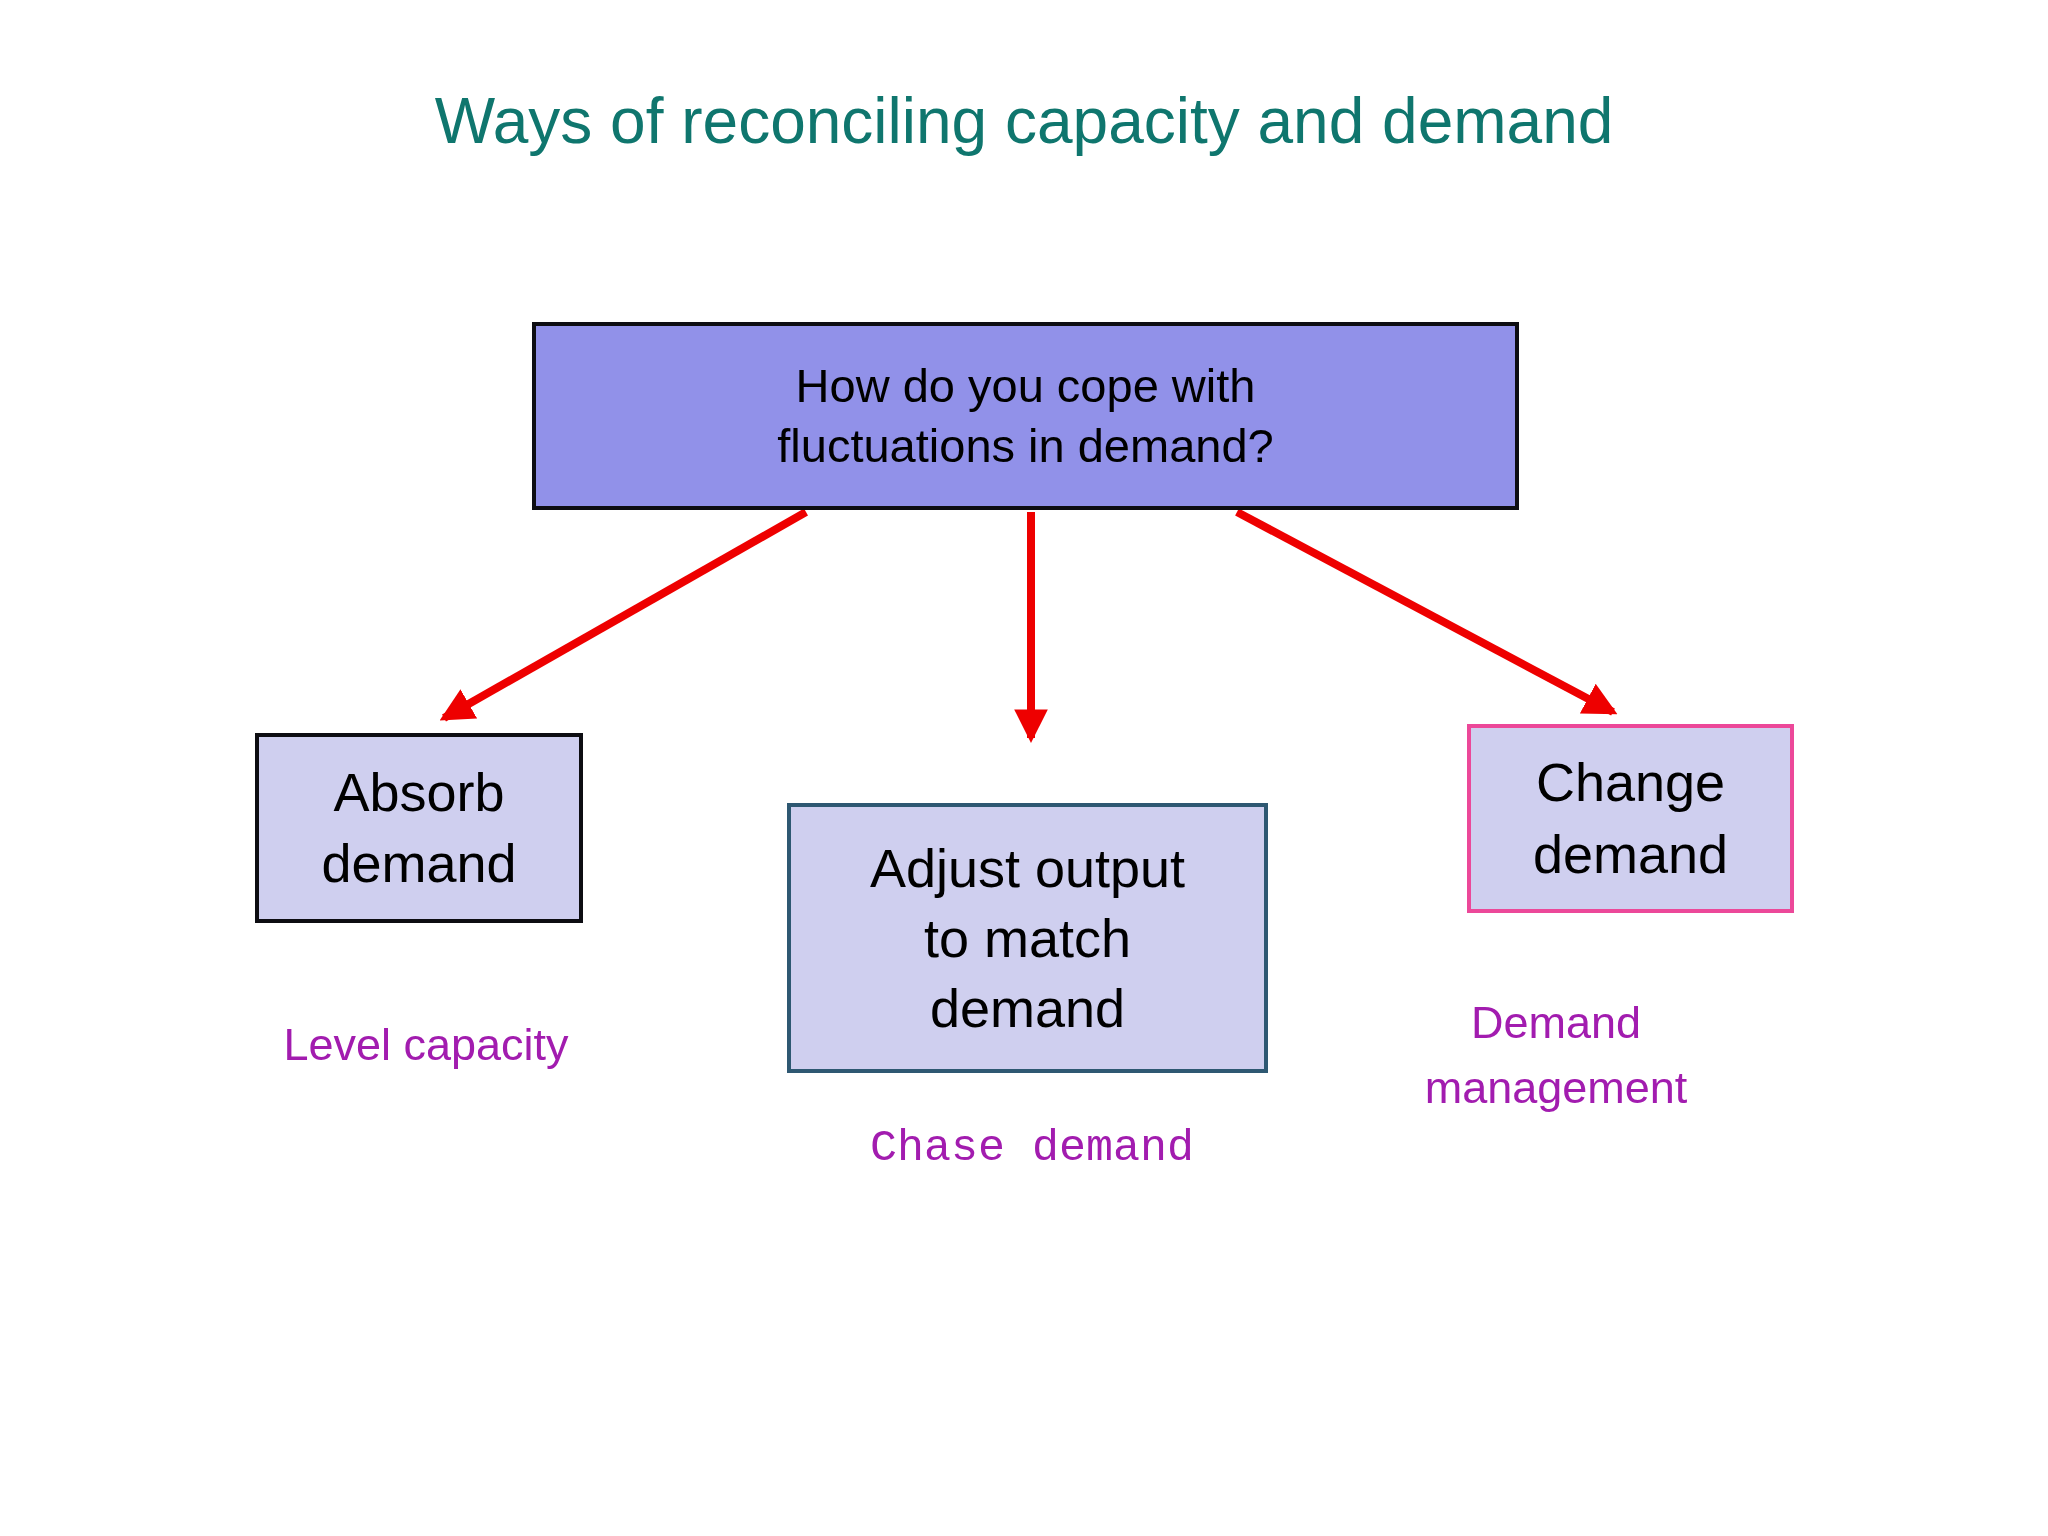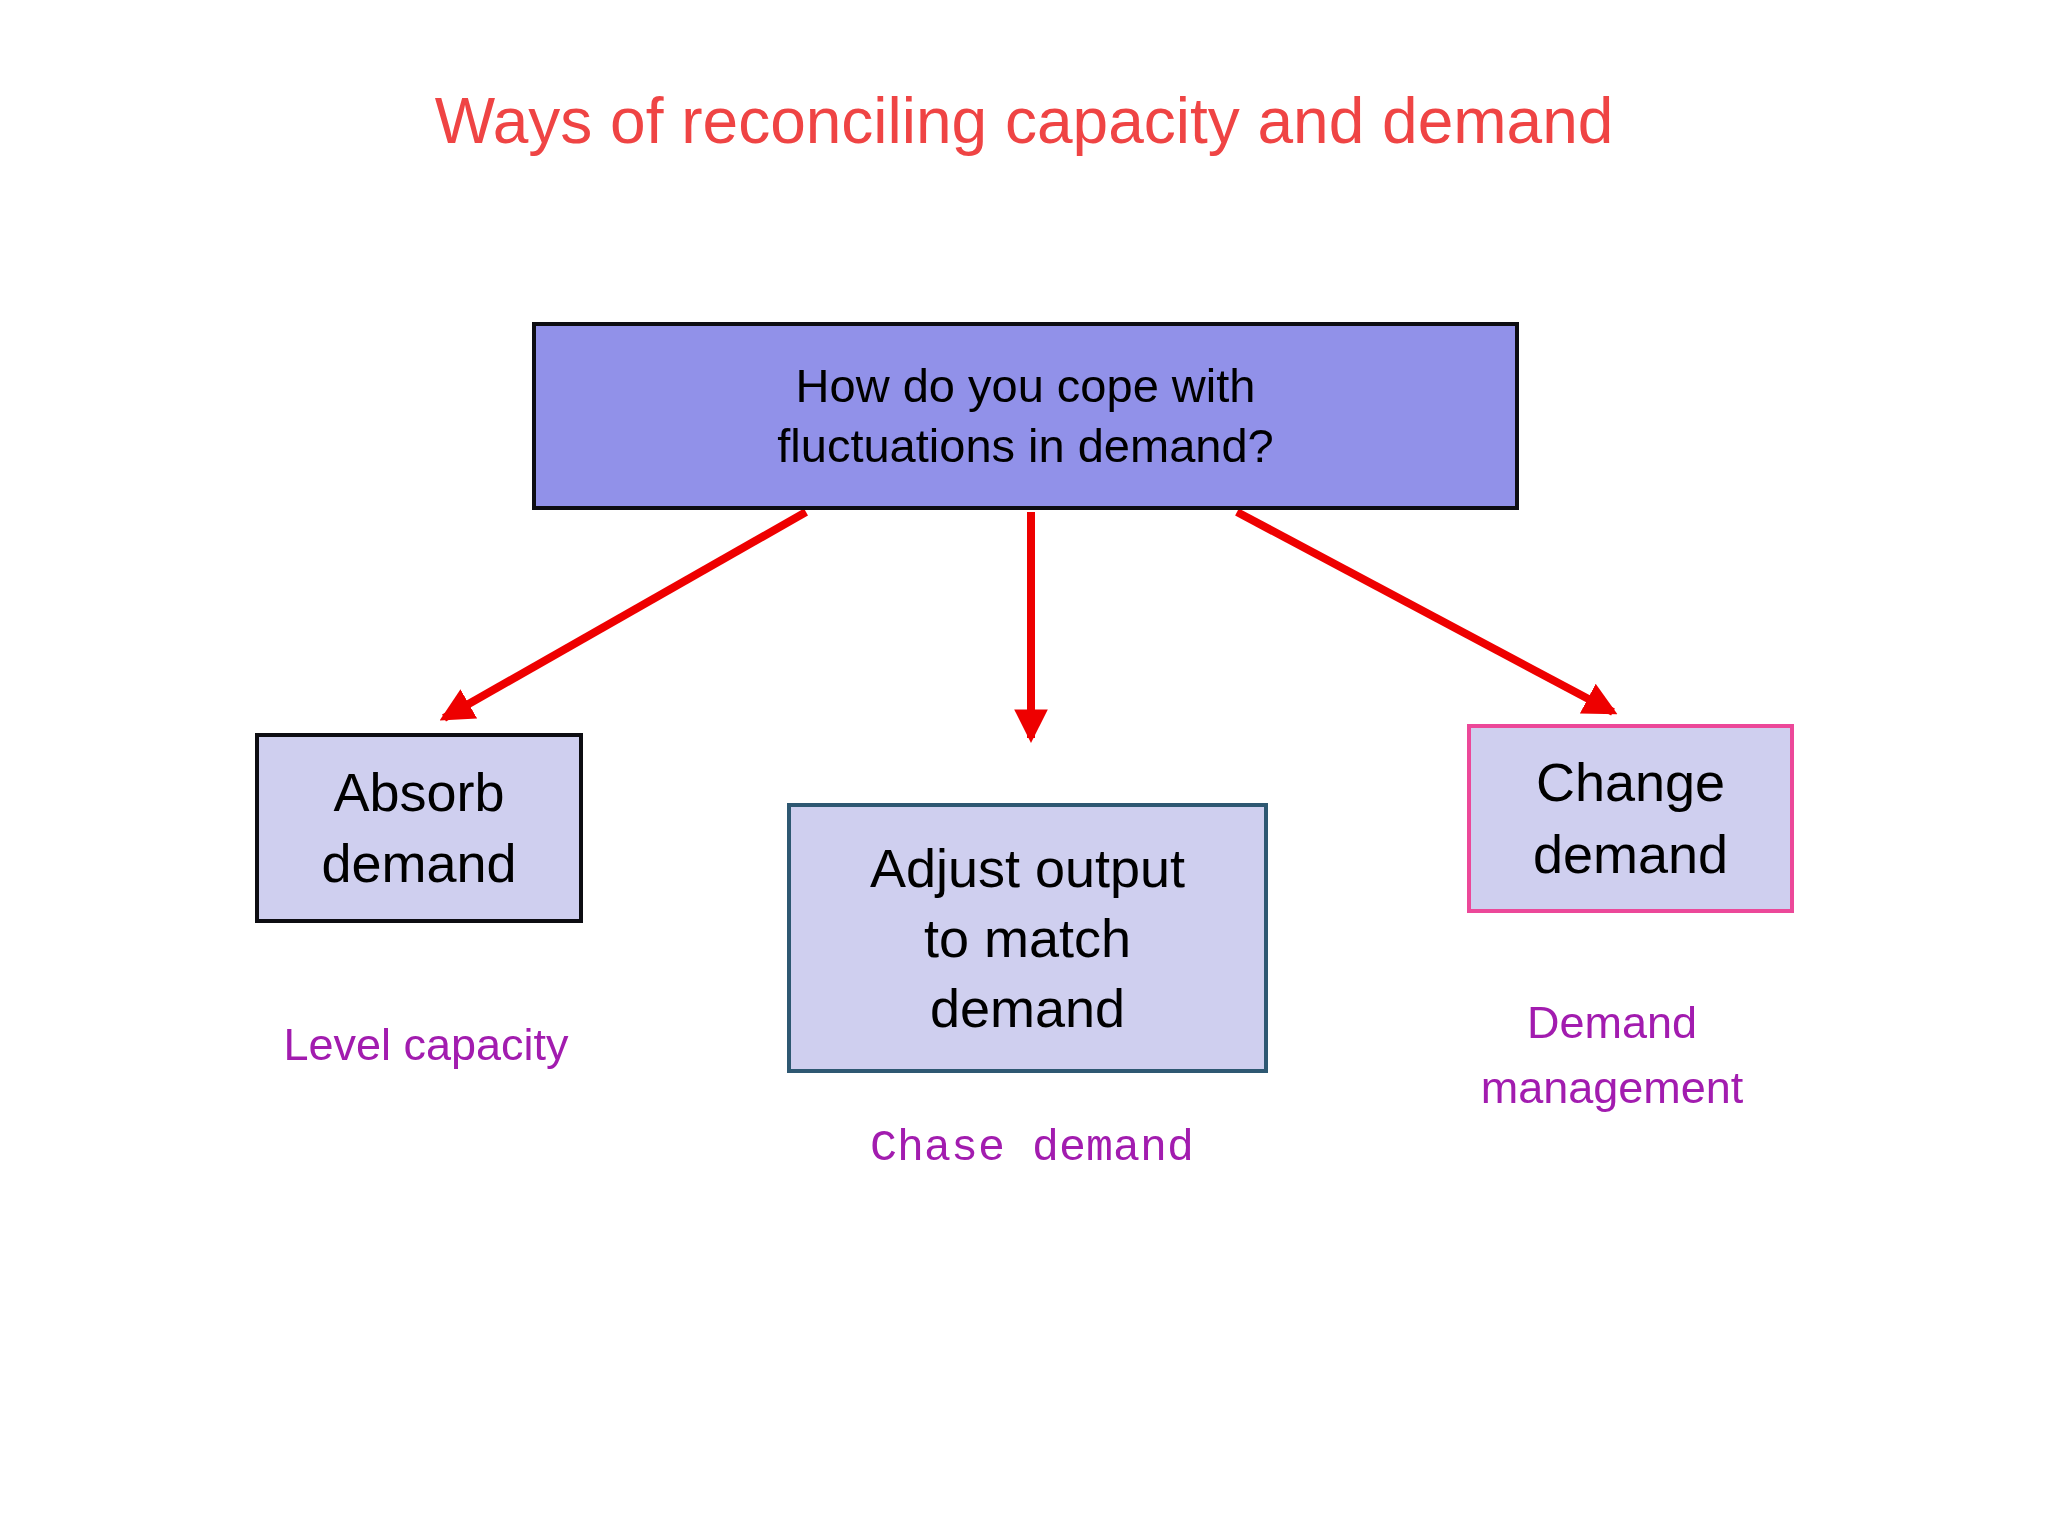--- a/index.html
+++ b/index.html
@@ -17,21 +17,21 @@
     overflow: hidden;
   }
   .slide-title {
     position: absolute;
     left: 0;
     top: 86px;
     width: 2048px;
     text-align: center;
     font-size: 64px;
     line-height: 1.1;
-    color: #ef4444;
+    color: #0f766e;
   }
   .node {
     position: absolute;
     box-sizing: border-box;
     display: flex;
     flex-direction: column;
     align-items: center;
     justify-content: center;
     text-align: center;
   }
@@ -79,21 +79,21 @@
   }
   .caption {
     position: absolute;
     text-align: center;
     font-size: 45px;
     line-height: 1.45;
     color: #a21caf;
   }
   .caption-level   { left: 206px;  top: 1012px; width: 440px; }
   .caption-chase   { left: 782px;  top: 1116px; width: 500px; font-family: Liberation Mono, monospace; }
-  .caption-manage  { left: 1412px; top: 990px;  width: 400px; }
+  .caption-manage  { left: 1356px; top: 990px;  width: 400px; }
   .arrow-layer {
     position: absolute;
     left: 0;
     top: 0;
     width: 2048px;
     height: 1536px;
     pointer-events: none;
   }
 </style>
 </head>

